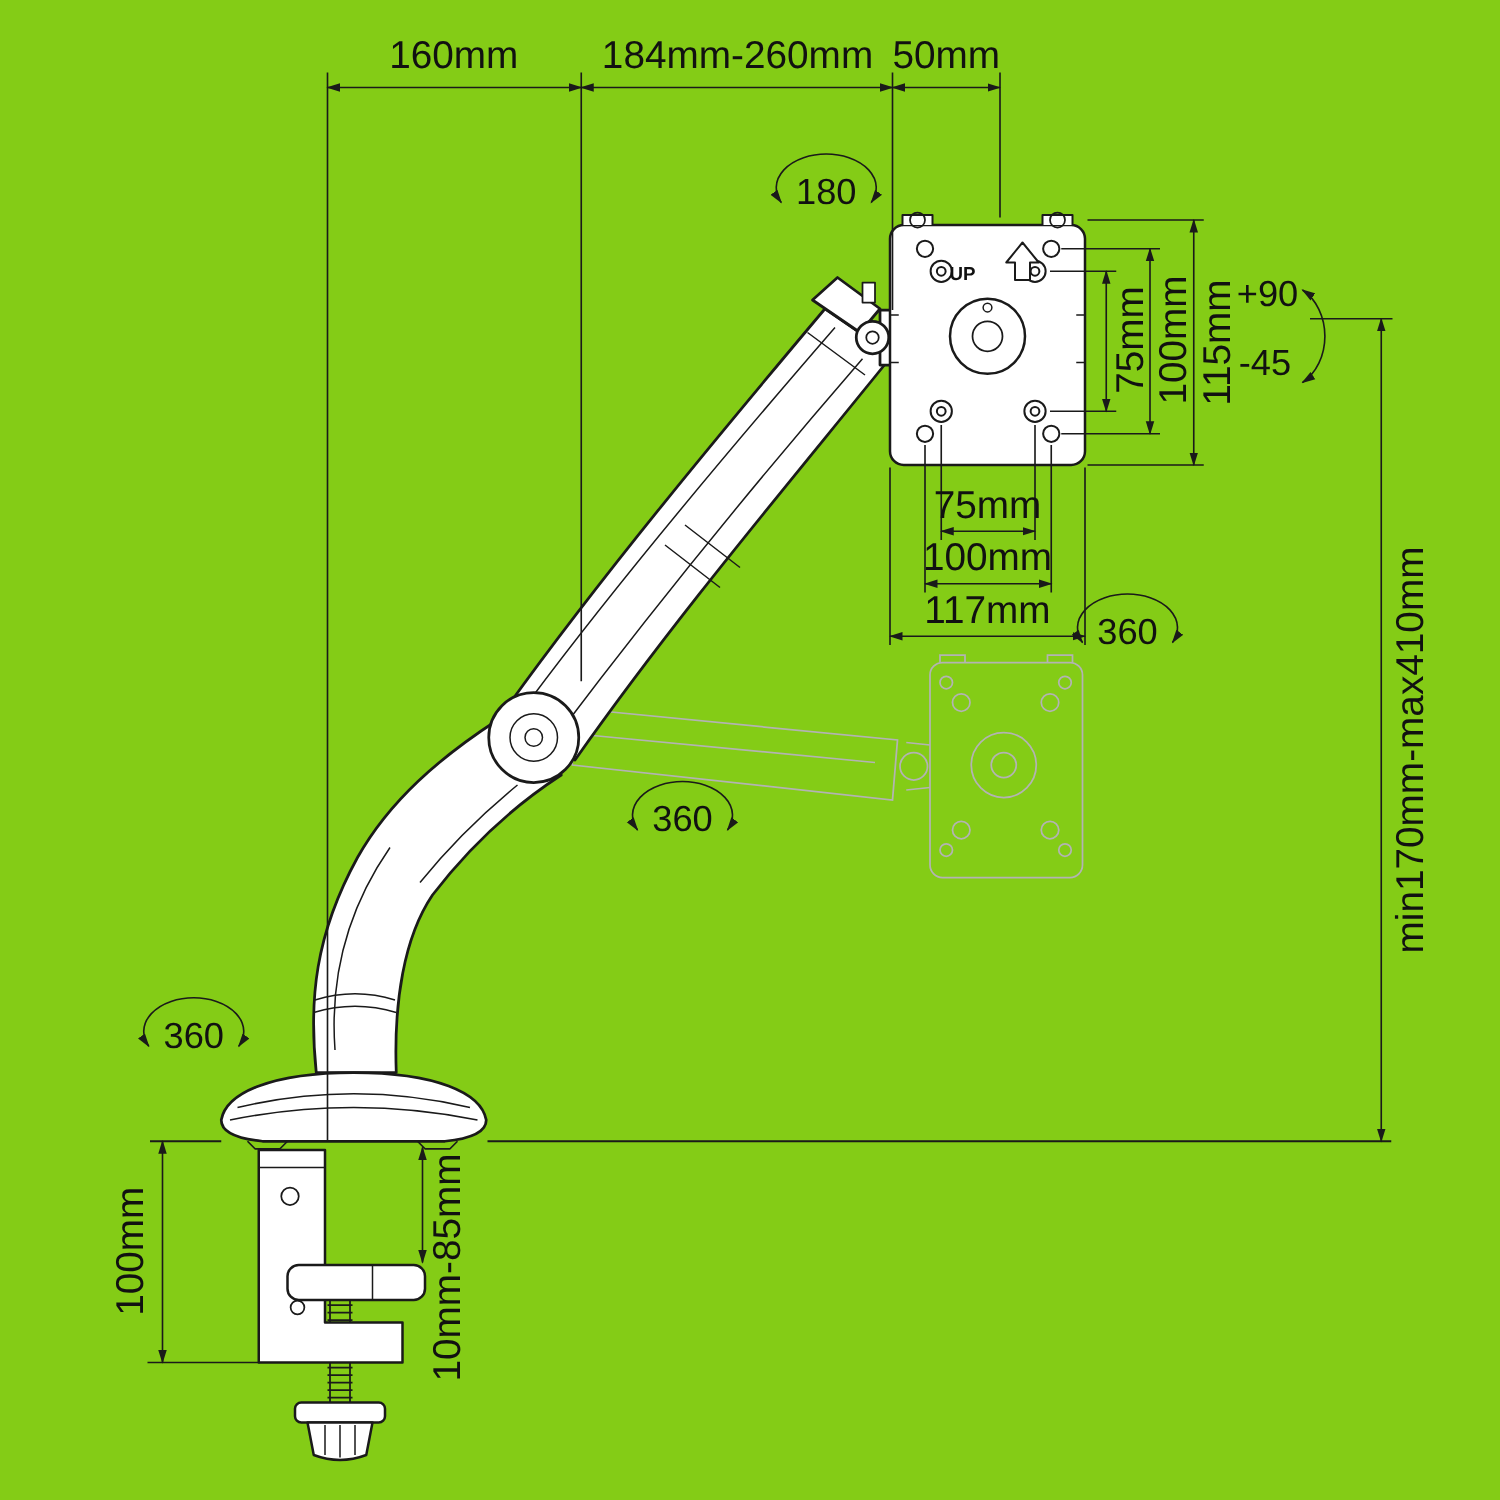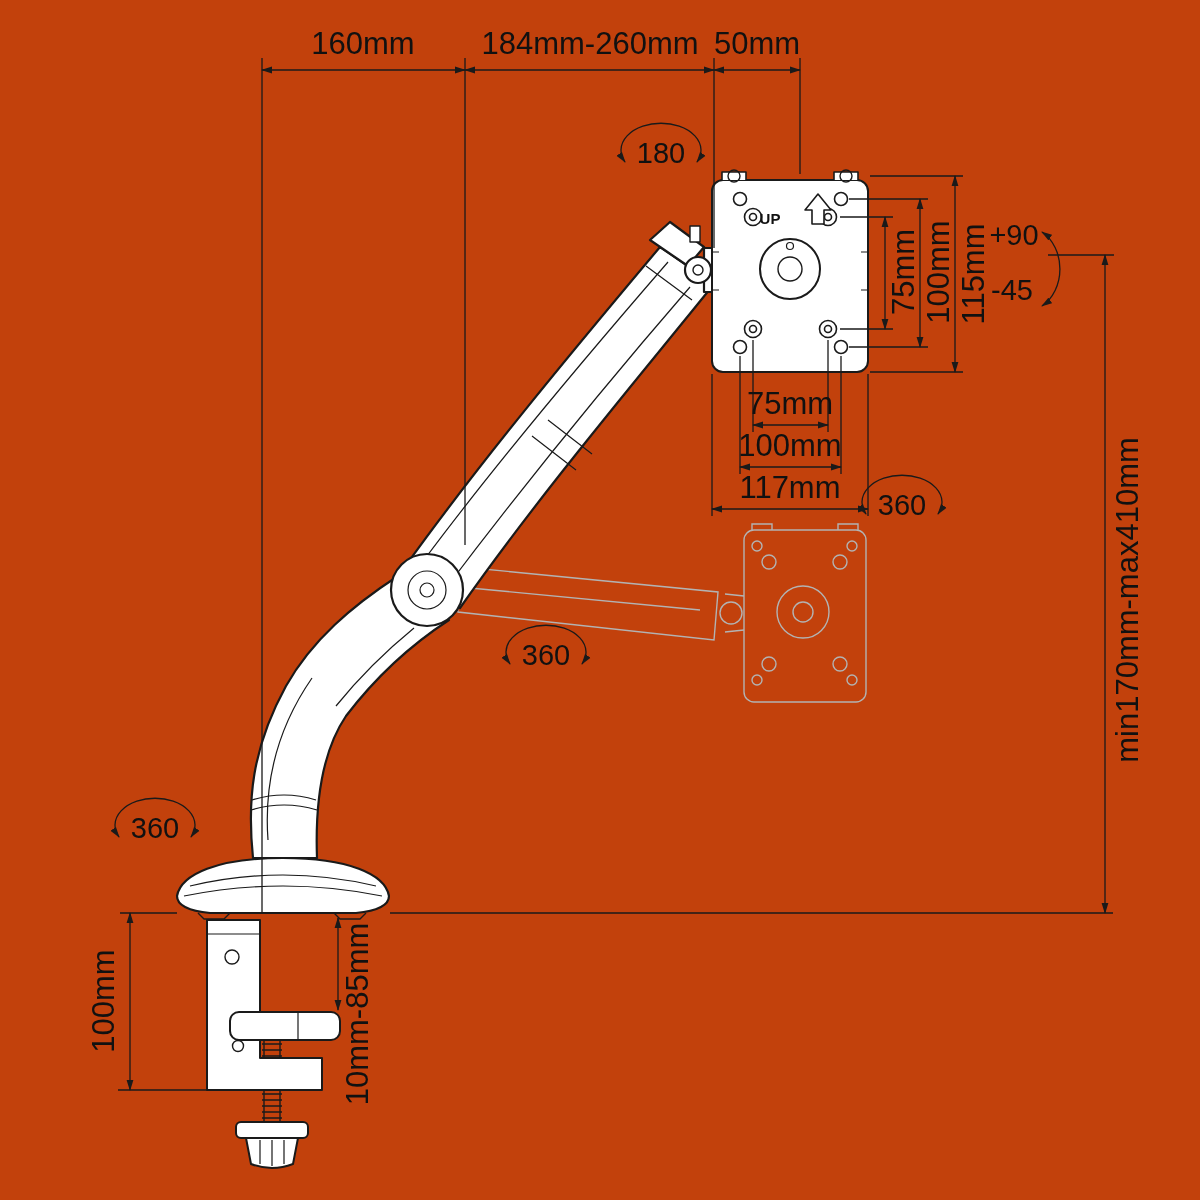--- a/index.html
+++ b/index.html
@@ -1,16 +1,16 @@
 <!DOCTYPE html>
 <html><head>
 <meta charset="utf-8">
 <style>
   html,body{margin:0;padding:0;background:#ffffff;}
-  .stage{position:relative;width:1200px;height:1200px;background:#c2410c;overflow:hidden;
+  .stage{position:relative;width:1200px;height:1200px;background:#84cc16;overflow:hidden;
          font-family:"Liberation Sans", sans-serif;}
   svg{display:block;}
   text{font-family:"Liberation Sans", sans-serif;fill:#111;}
   .dimtxt{font-size:31px;}
   .rottxt{font-size:29px;}
   .uptxt{font-size:15px;font-weight:700;}
 </style>
 </head>
 <body>
 

